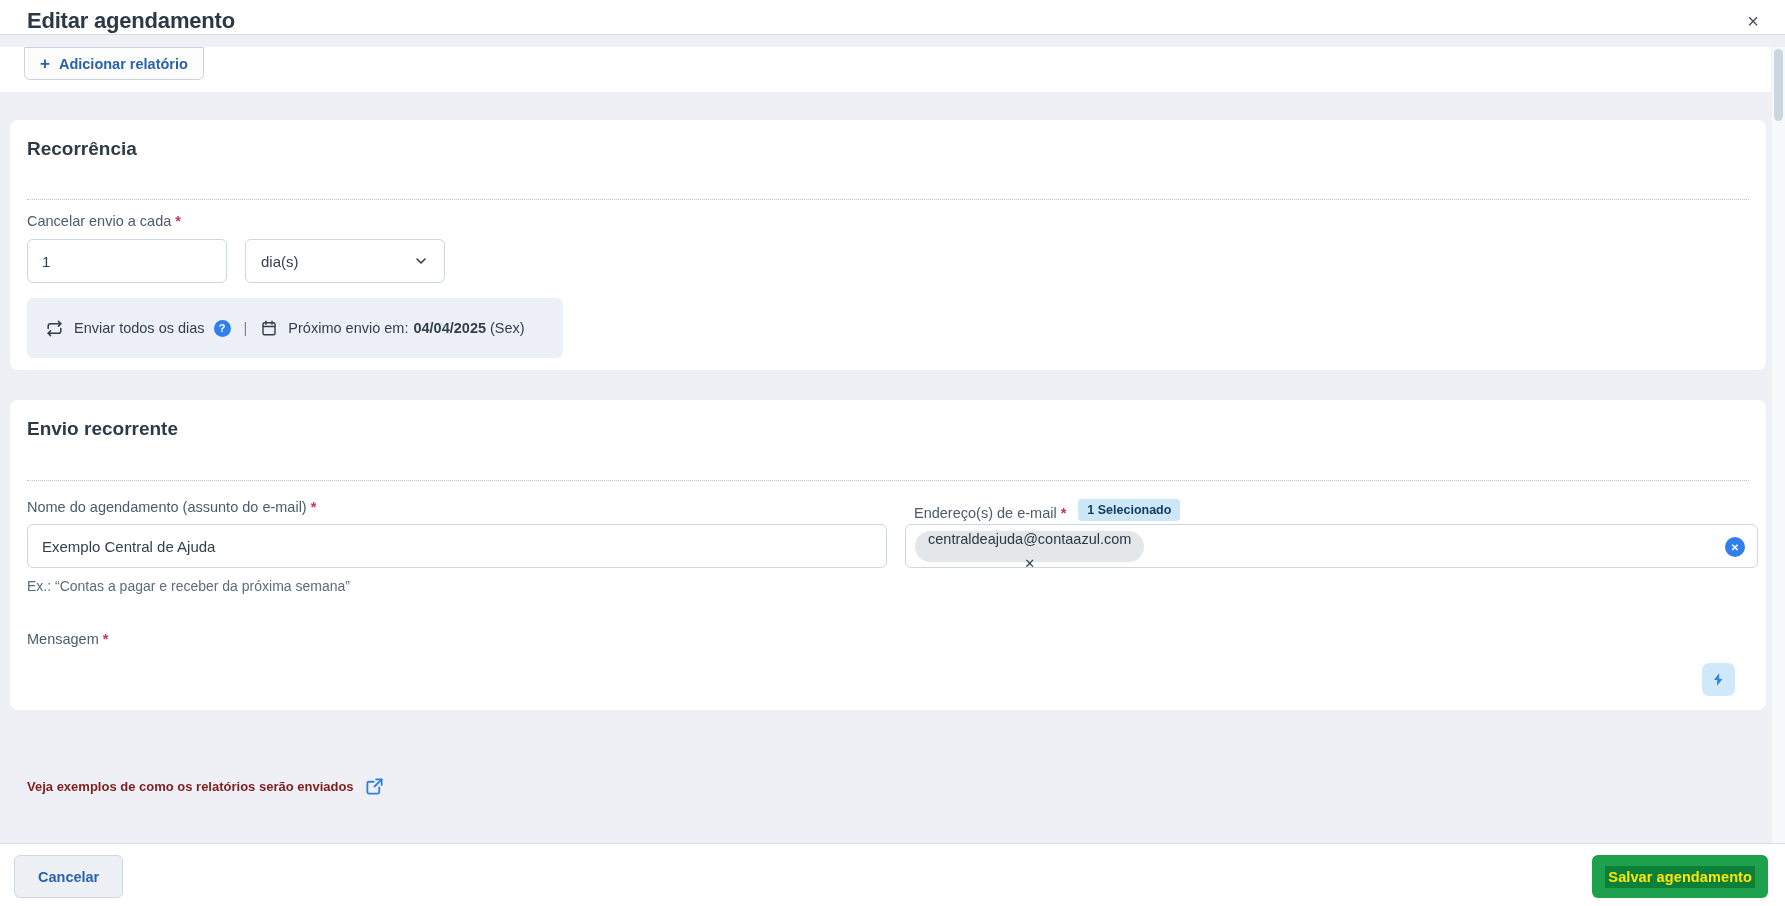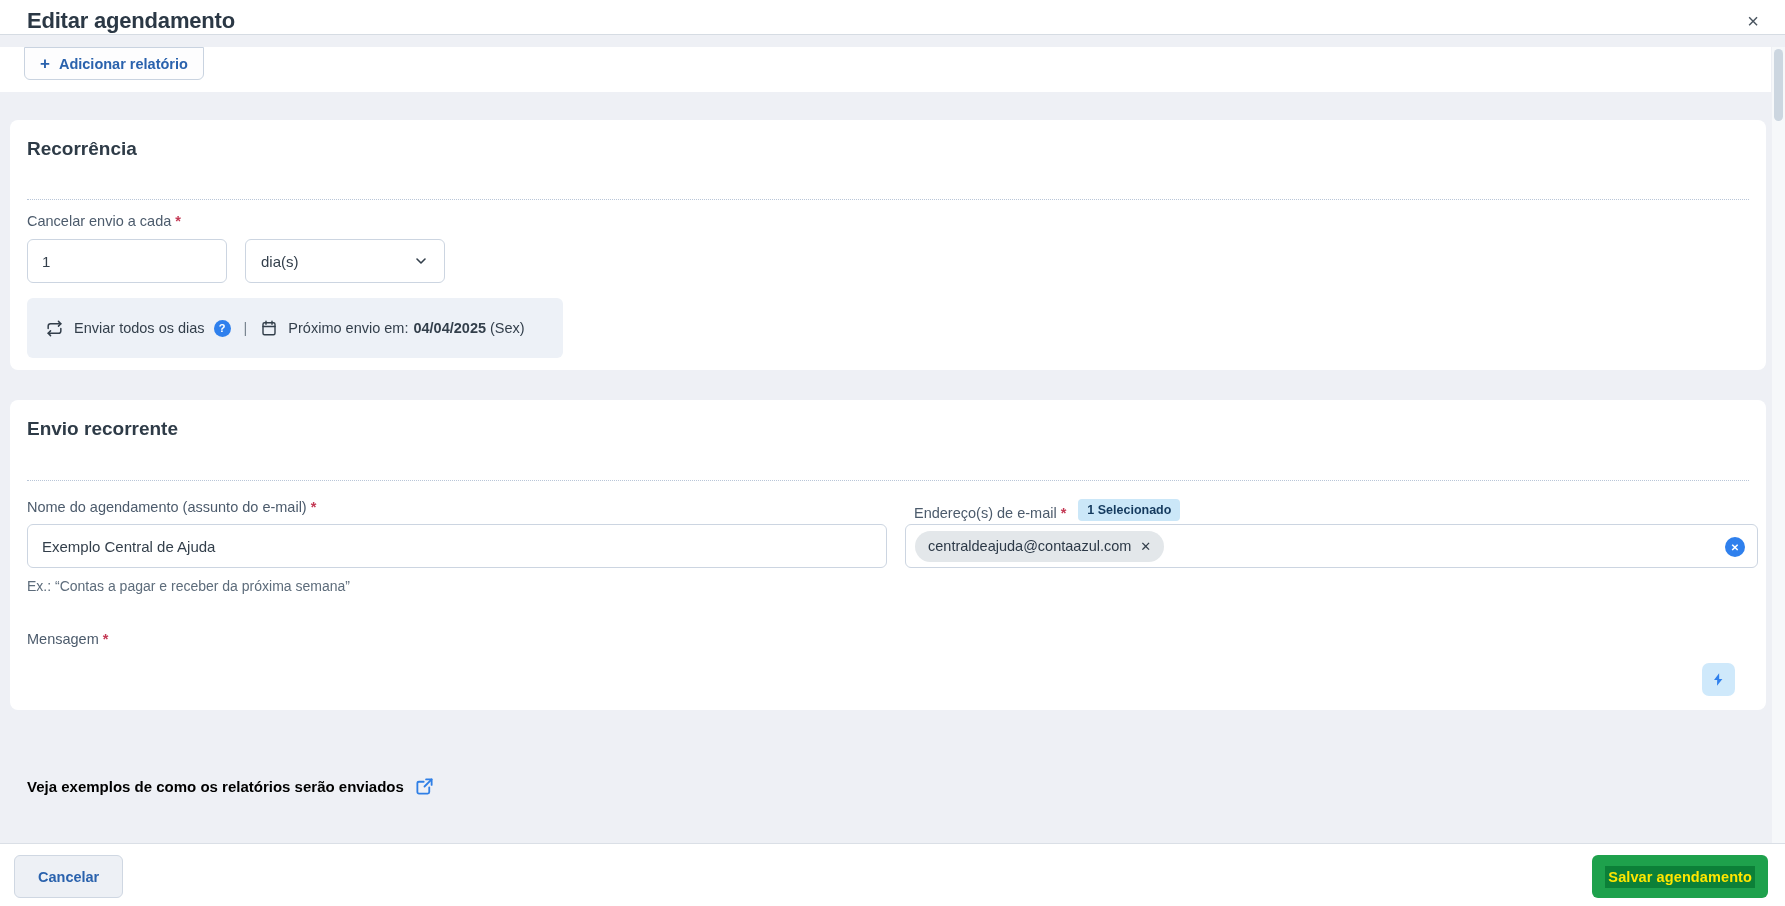--- a/index.html
+++ b/index.html
@@ -100,21 +100,21 @@
   }
   .name-input  { left:17px; top:124px; width:860px; }
   .email-box {
     position:absolute; left:895px; top:124px; width:853px; height:44px;
     border:1px solid #ccd5e1; border-radius:6px; background:#fff;
     display:flex; align-items:center; padding:0 44px 0 9px; cursor:text;
   }
   .email-chip {
     background:#e3e7ea; border-radius:16px; height:31px;
     display:inline-flex; align-items:center; gap:9px; padding:0 13px;
-    font-size:14.5px; color:#2c3947; white-space:nowrap;
+    font-size:14.5px; color:#2c3947; white-space:nowrap;flex-direction:column;
   }
   .chip-x { font-size:13px; color:#333f4b; cursor:pointer; }
   .clear-all {
     position:absolute; right:12px; top:12px; width:20px; height:20px;
     border-radius:50%; background:#2f80ed; color:#fff; border:none;
     font-size:10px; font-weight:700; display:flex; align-items:center;
     justify-content:center; cursor:pointer;
   }
   .helper-text { position:absolute; top:178px; font-size:14px; color:#5d6c7b; }
   .helper-left  { left:17px; }
@@ -129,21 +129,21 @@
     font-family:"Liberation Sans","DejaVu Sans",sans-serif;
   }
   .bolt-btn {
     position:absolute; right:31px; top:263px; width:33px; height:33px;
     background:#cfe9fb; border:none; border-radius:7px;
     display:flex; align-items:center; justify-content:center; cursor:pointer;
   }
   .examples-link {
     position:absolute; left:17px; top:377px;
     display:inline-flex; align-items:center; gap:11px;
-    color:#000000; font-weight:700; font-size:15px;
+    color:#7f1d1d; font-weight:700; font-size:13px;
     text-decoration:none; cursor:pointer;
   }
 
   
   .footer {
     position:absolute; left:0; right:0; top:843px; height:82px;
     background:#fff; border-top:1px solid #dadfe6; z-index:5;
   }
   .cancel-btn {
     position:absolute; left:14px; top:11px; height:43px; padding:0 23px;

